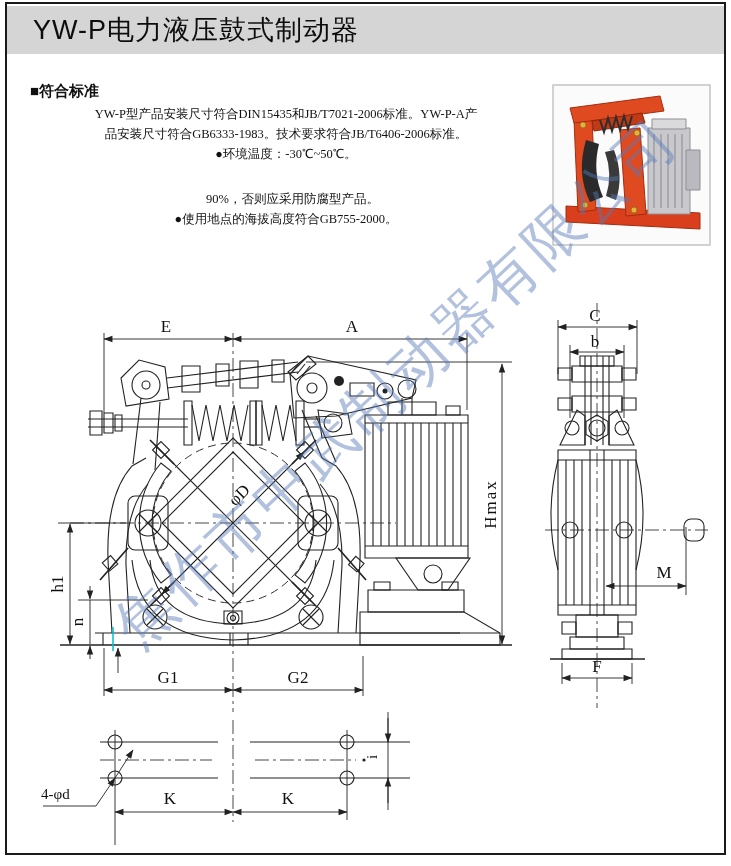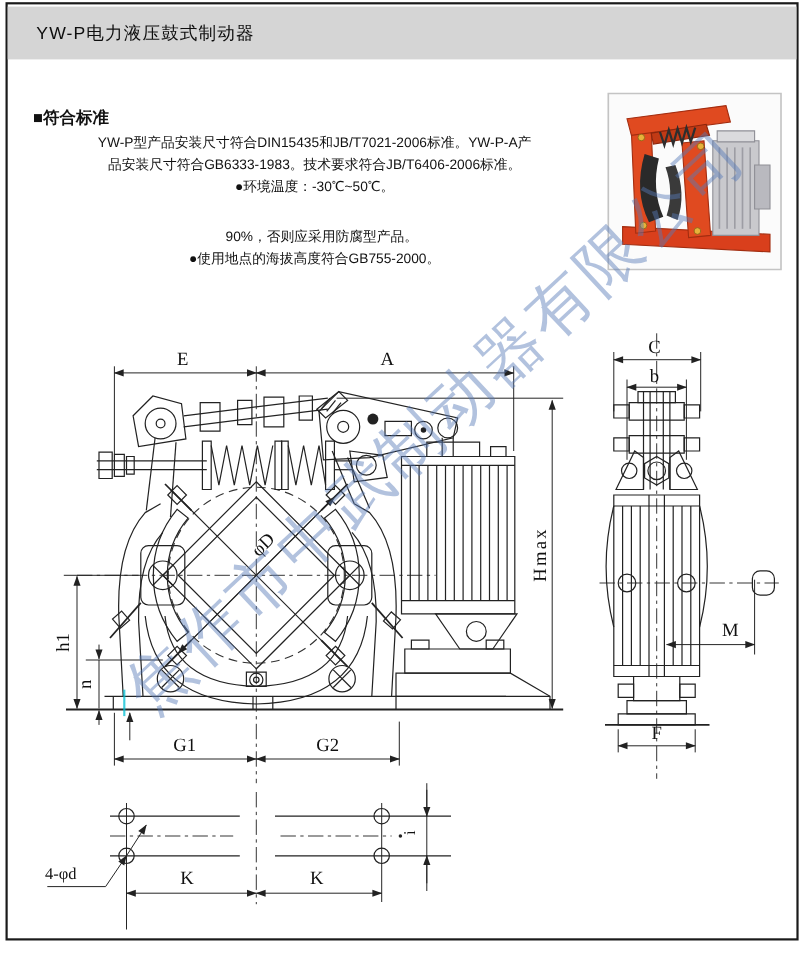--- a/index.html
+++ b/index.html
@@ -1,22 +1,22 @@
 <!DOCTYPE html>
 <html><head>
 <meta charset="utf-8">
 <style>
   html,body{margin:0;padding:0;background:#ffffff;}
   .page{position:relative;width:731px;height:866px;background:#ffffff;overflow:hidden;
         font-family:"Liberation Sans",sans-serif;color:#111;}
   .frame{position:absolute;left:5px;top:2px;width:717px;height:849px;border:2px solid #1a1a1a;background:#fff;}
   .titlebar{position:absolute;left:7px;top:6px;width:717px;height:48px;background:#d5d5d5;
             display:flex;align-items:center;}
-  .titlebar .t{margin-left:26px;font-size:16px;letter-spacing:1px;color:#0d0d0d;}
-  .textblock{position:absolute;left:30px;top:96px;width:512px;line-height:20px;font-size:12.5px;}
+  .titlebar .t{margin-left:26px;font-size:27px;letter-spacing:1px;color:#0d0d0d;}
+  .textblock{position:absolute;left:30px;top:80px;width:512px;line-height:20px;font-size:12.5px;font-family:Liberation Serif, serif;}
   .h{font-size:15px;font-weight:bold;line-height:19px;margin:2px 0 3px 0;}
   .ln{line-height:20px;text-align:center;}
   .indent{padding-left:13px;margin-top:25px;}
   .wm{position:absolute;left:98px;top:608px;transform:rotate(-43deg);transform-origin:0 0;
       white-space:nowrap;font-size:58px;letter-spacing:4px;z-index:5;pointer-events:none;
       font-family:"DejaVu Serif","Liberation Serif",serif;color:rgba(88,122,184,0.46);}
   .wm2{position:absolute;left:112px;top:627px;width:2px;height:24px;background:rgba(0,190,210,.75);z-index:4;}
   svg{position:absolute;left:0;top:0;z-index:2;}
   svg line,svg path,svg rect,svg circle,svg polygon,svg polyline{vector-effect:non-scaling-stroke;}
   .k{stroke:#222;stroke-width:1.1;fill:none;}

